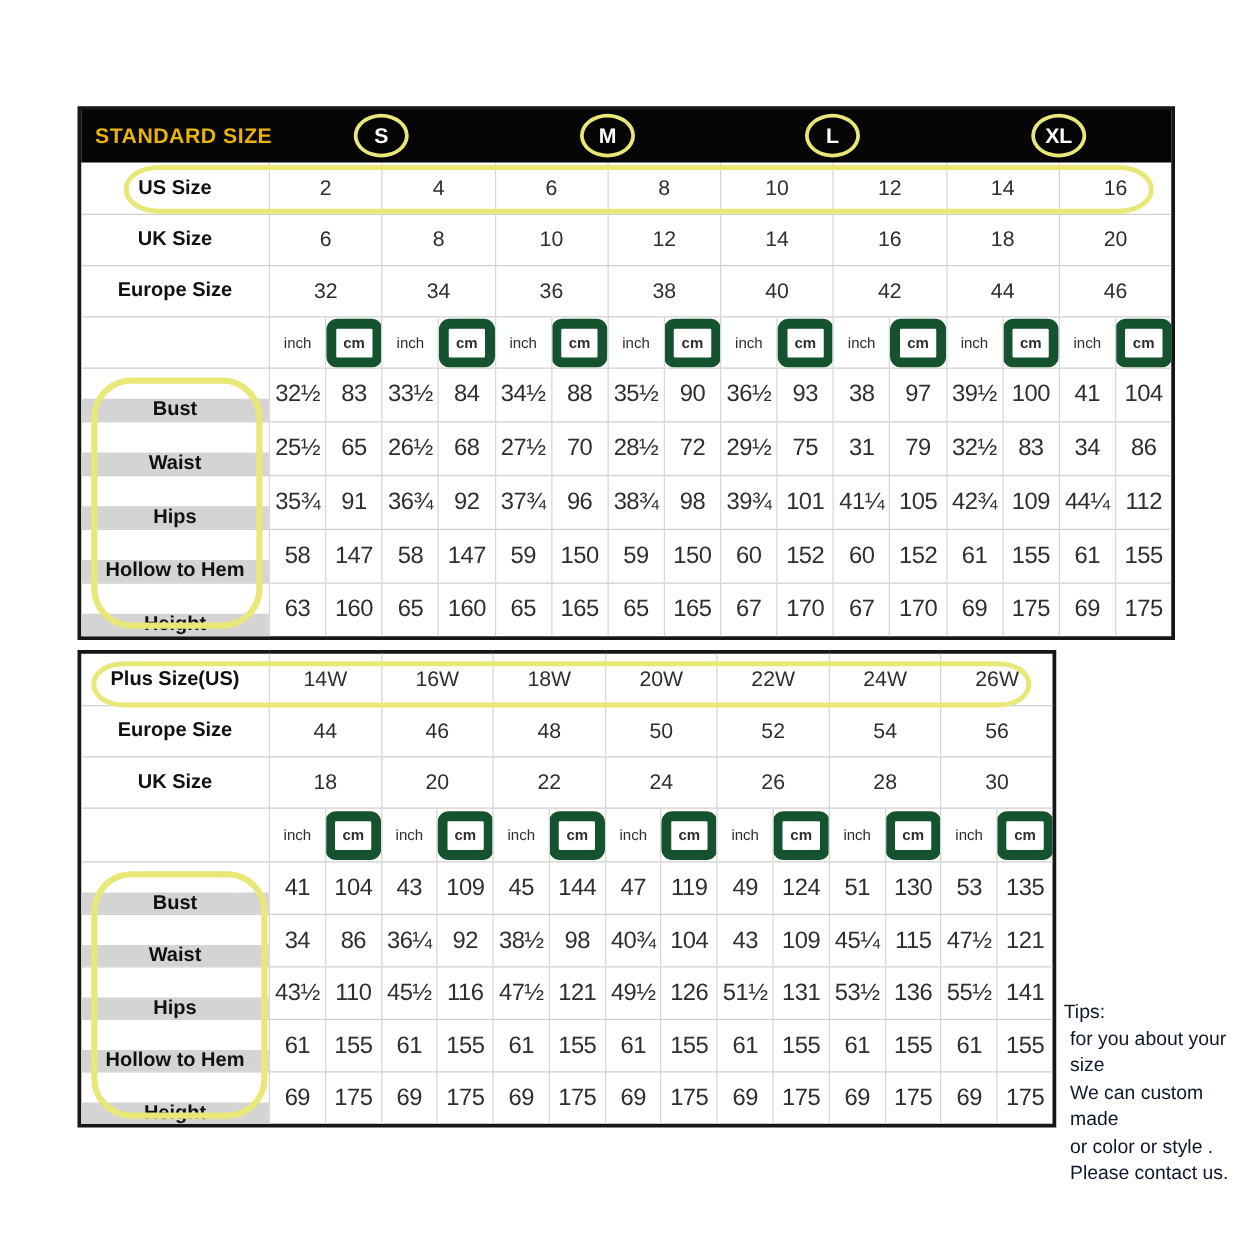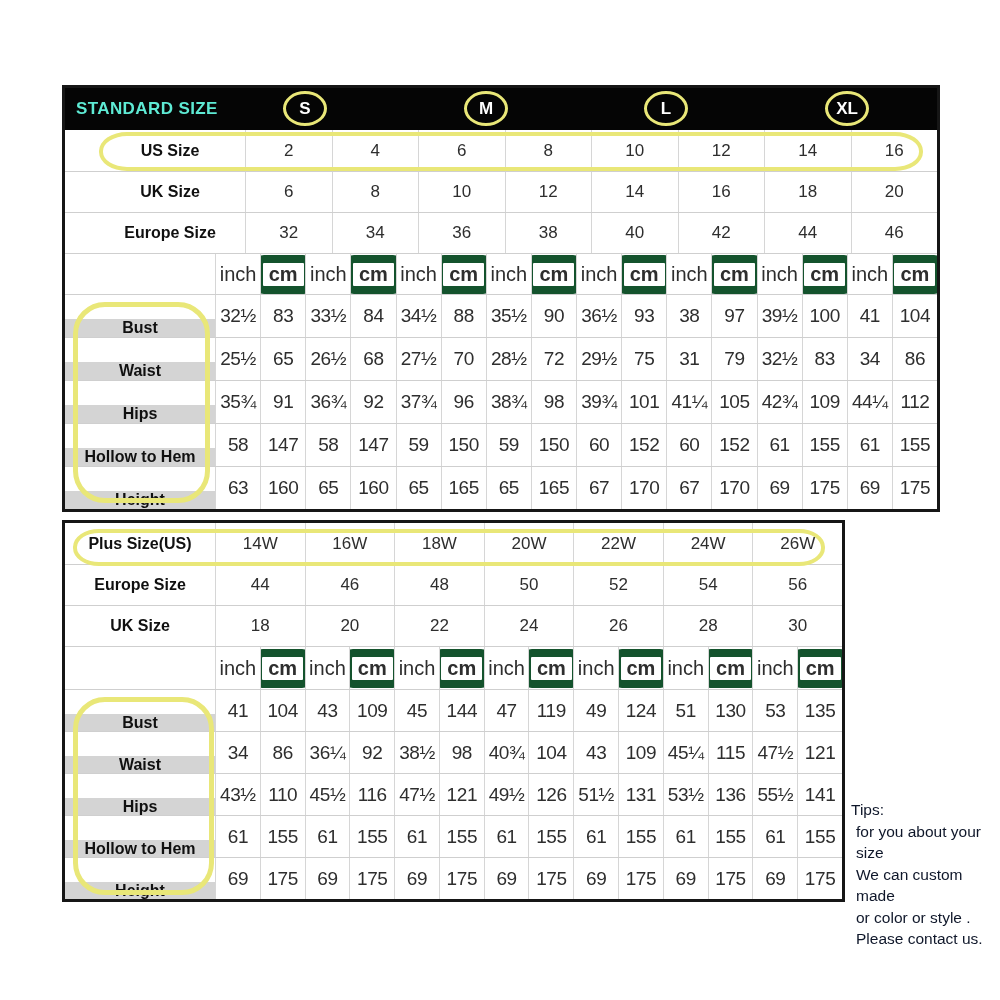--- a/index.html
+++ b/index.html
@@ -6,48 +6,48 @@
   html,body { width:1000px; height:1000px; background:#ffffff;
     font-family:"Liberation Sans", sans-serif; position:relative; overflow:hidden; }
 
   .size-table { position:absolute; background:#fff; border:3px solid #161616; }
   .std-table  { left:62px; top:85px;  width:878px; }
   .plus-table { left:62px; top:520px; width:783px; }
 
   
   .header-bar { height:42px; background:#050505; position:relative;
     display:flex; align-items:center; padding-left:11px; }
-  .header-title { color:#5eead4; font-weight:bold; font-size:17px; letter-spacing:.4px; }
+  .header-title { color:#eab308; font-weight:bold; font-size:17px; letter-spacing:.4px; }
   .letter-circle { position:absolute; top:3px; width:44px; height:35px;
     border:3px solid #e9e778; border-radius:50%;
     display:flex; align-items:center; justify-content:center;
     color:#ffffff; font-weight:bold; font-size:17px; }
   .lc0{left:218px} .lc1{left:399px} .lc2{left:579px} .lc3{left:760px}
 
   
   .std-table  .row { display:grid; grid-template-columns:150px repeat(16,1fr); }
   .plus-table .row { display:grid; grid-template-columns:150px repeat(14,1fr); }
   .row { border-top:1px solid #cfcfcf; }
   .grid .row:first-child { border-top:none; }
-  .std-table  .size-row { height:41px;padding-left:30px; }
+  .std-table  .size-row { height:41px; }
   .std-table  .unit-row { height:41px; }
   .std-table  .meas-row { height:43px; }
   .plus-table .size-row { height:41px; }
   .plus-table .unit-row { height:43px; }
   .plus-table .meas-row { height:42px; }
 
   .cell { display:flex; align-items:center; justify-content:center;
     border-left:1px solid #d6d6d6; color:#2e2e2e; overflow:hidden; }
   .cell:first-child { border-left:none; }
   .span2 { grid-column: span 2; }
 
   .row-label { font-weight:bold; font-size:16px; color:#101010; }
   .meas-label { background:#d4d4d4;margin-top:24px; }
   .size-val { font-size:17px; }
-  .unit-val { font-size:20px; }
+  .unit-val { font-size:12px; }
   .meas-val { font-size:19px; letter-spacing:-0.4px; }
 
   .cm-box { border:8px solid #14532d; border-radius:9px; padding:0 6px;
     line-height:23px; display:inline-block;font-weight:bold; }
 
   
   .overlay { position:absolute; pointer-events:none; }
   .us-pill { left:34px; top:44px; width:824px; height:39px;
     border:4px solid #e9e778; border-radius:28px / 19px; }
   .std-label-outline { left:8px; top:214px; width:137px; height:201px;

